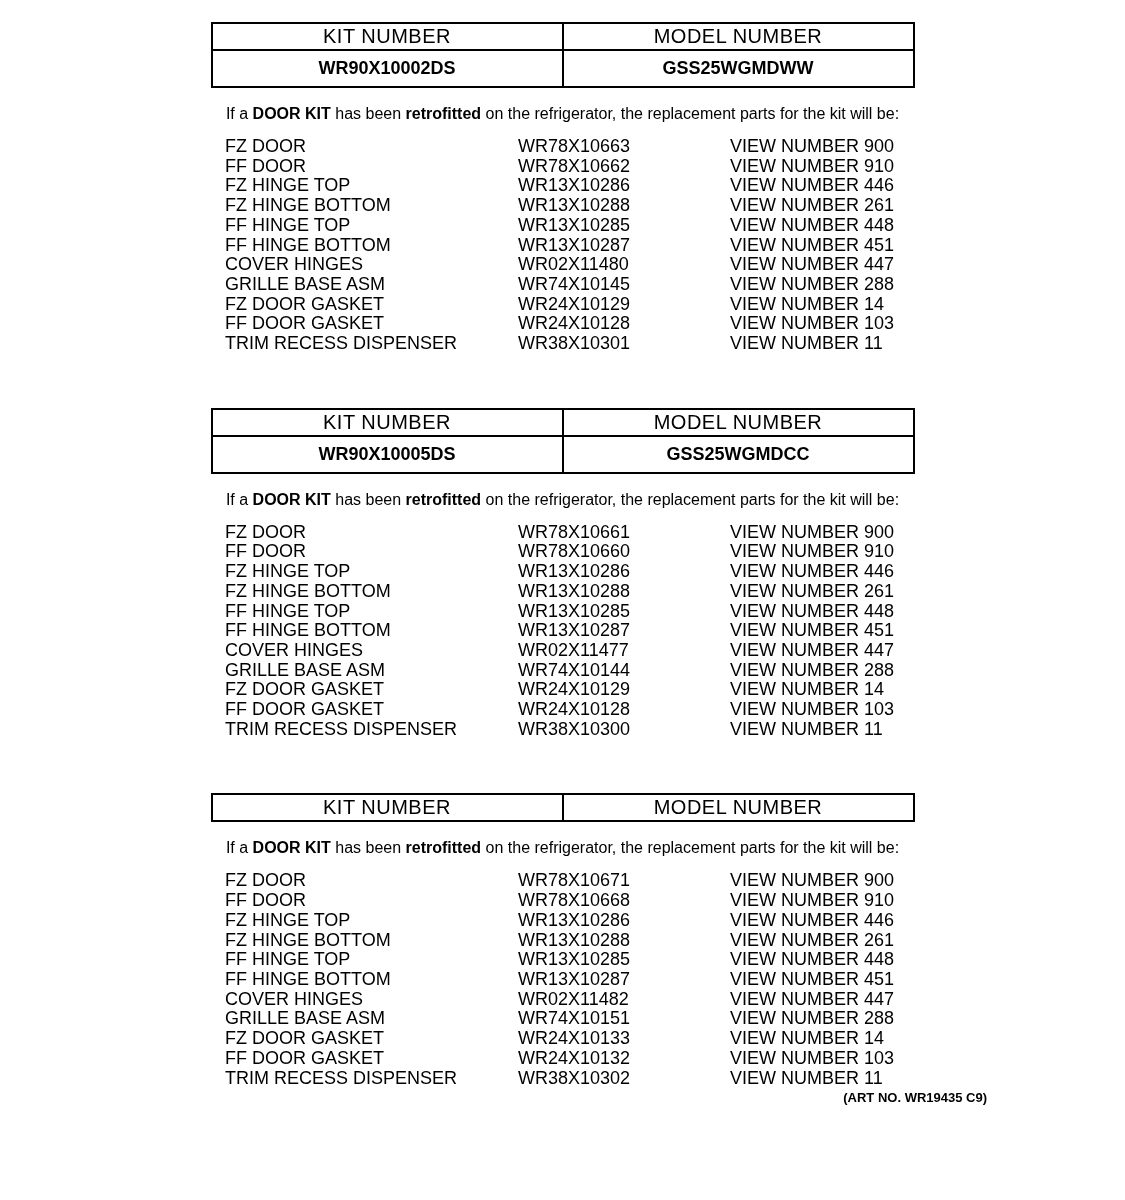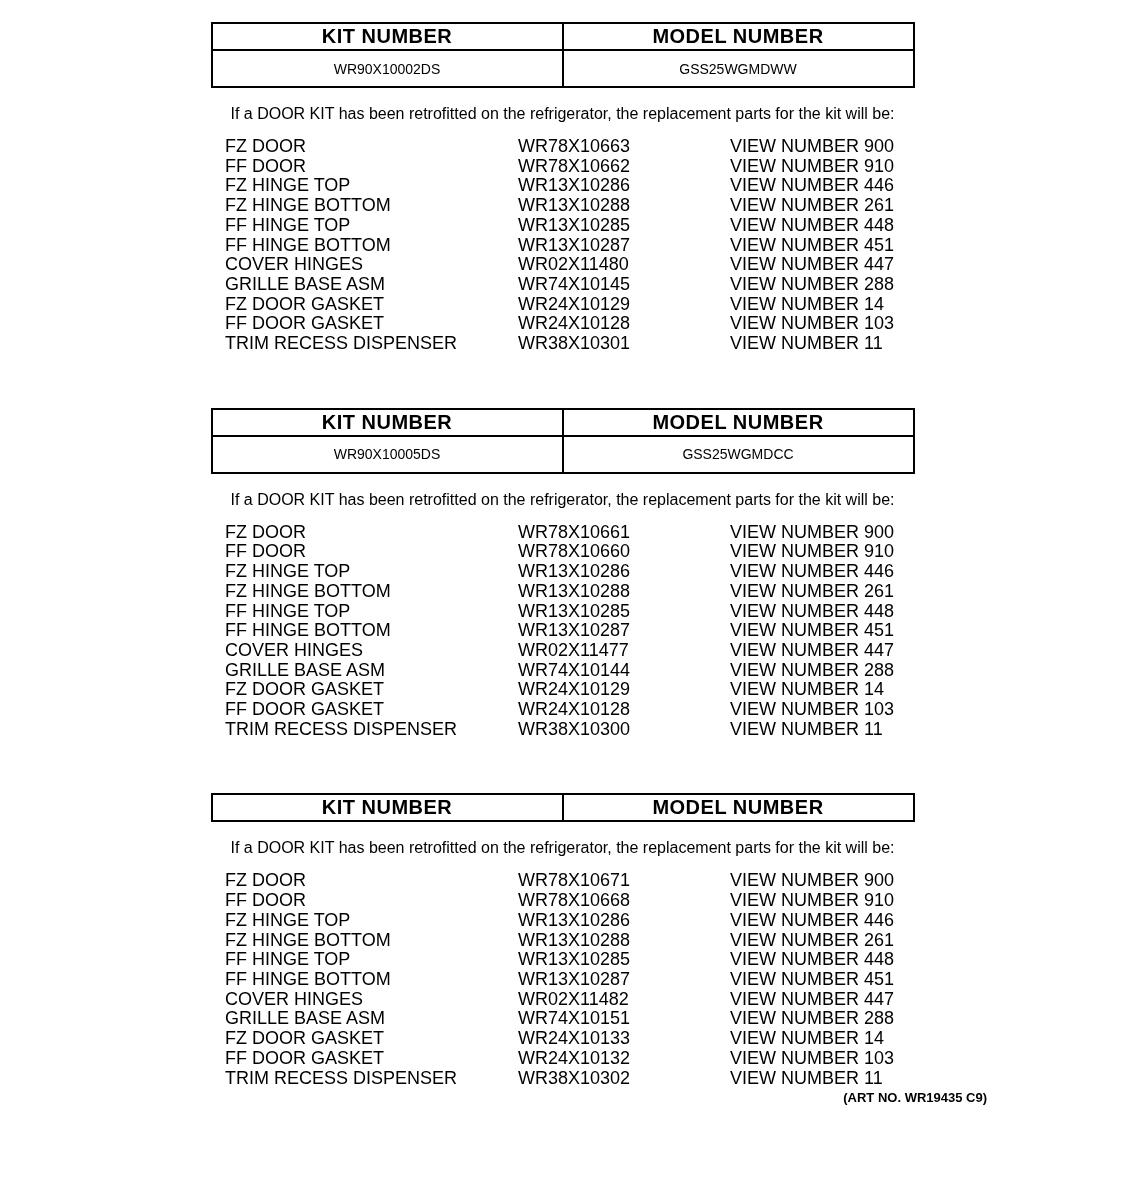--- a/index.html
+++ b/index.html
@@ -26,37 +26,37 @@
     table-layout: fixed;
   }
   table.kit-table th,
   table.kit-table td {
     border: 2px solid #000;
     text-align: center;
     vertical-align: middle;
   }
   table.kit-table th {
     font-size: 20px;
-    font-weight: bold;
+    font-weight: normal;
     height: 23px;
     letter-spacing: 0.5px;
   }
   table.kit-table td {
-    font-size: 14px;
-    font-weight: normal;
+    font-size: 18px;
+    font-weight: bold;
     height: 37px;
   }
 
   .note {
     margin: 16px 0 0 0;
     text-align: center;
     font-size: 16px;
     line-height: 20px;
   }
-  .note b { font-weight: normal; }
+  .note b { font-weight: bold; }
 
   .parts {
     margin: 13px 0 0 225px;
     font-size: 18px;
   }
   .parts .row {
     display: grid;
     grid-template-columns: 293px 212px auto;
     line-height: 19.7px;
     white-space: nowrap;

